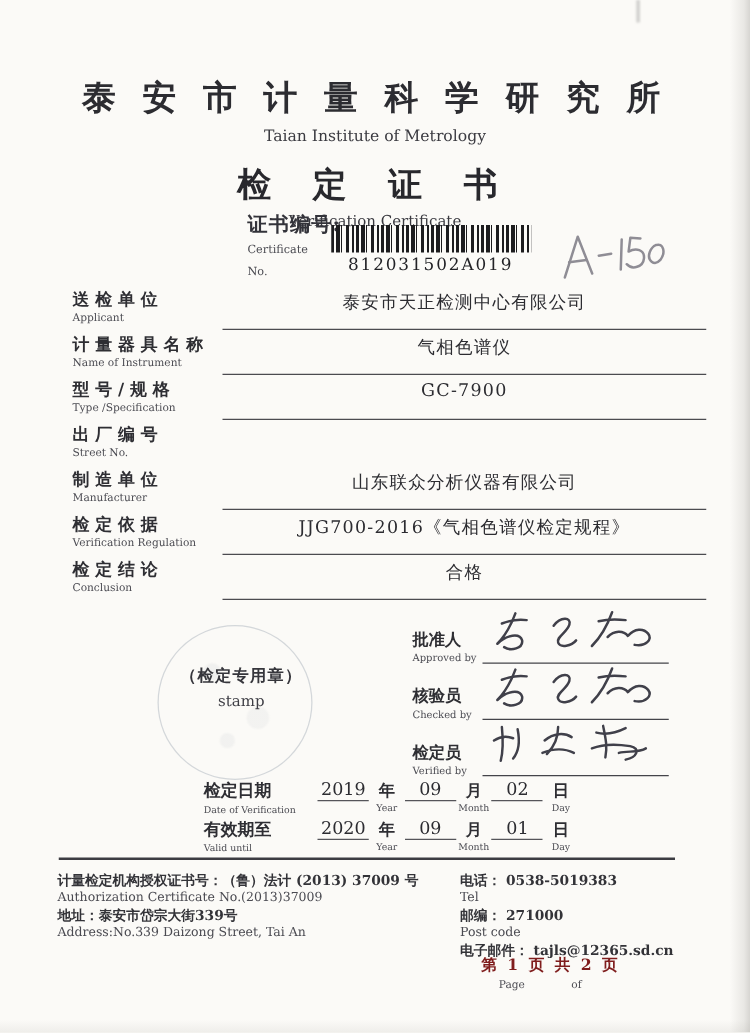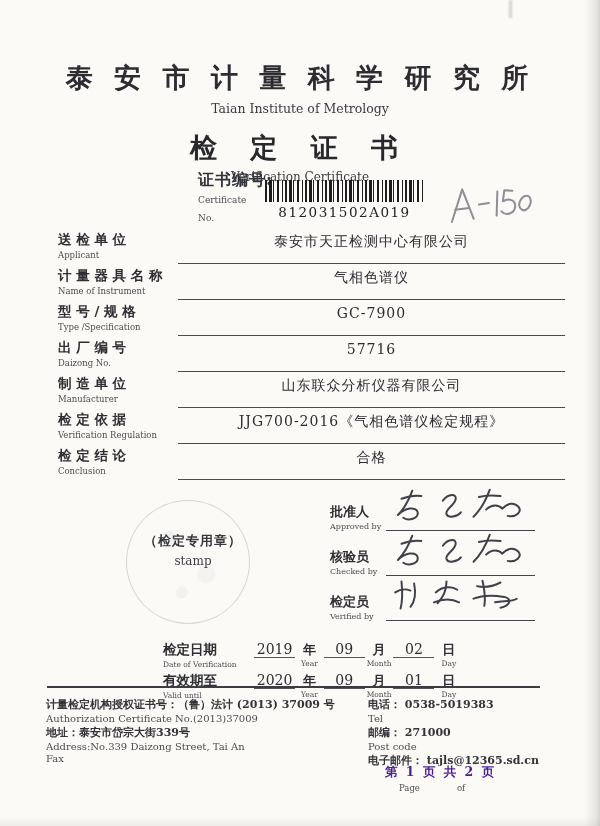--- a/index.html
+++ b/index.html
@@ -63,39 +63,39 @@
   
   .sigs { position:absolute; left:330px; top:486px; width:205px; }
   .sigrow { position:relative; display:flex; height:45px; align-items:flex-end; }
   .sigrow .slabel { width:56px; padding-bottom:0; }
   .sigrow .slabel .zh { font-size:13px; font-weight:bold; color:#2e2e33; white-space:nowrap; }
   .sigrow .slabel .en { font-size:8px; color:#4b4b52; margin-top:1px; white-space:nowrap; }
   .sigrow .sline { flex:1; border-bottom:1.5px solid #44444a; height:100%; position:relative; }
   .sigrow .handwriting { position:absolute; left:4px; bottom:2px; }
 
   
-  .dates { position:absolute; left:163px; top:641px; width:300px; }
+  .dates { position:absolute; left:163px; top:624px; width:300px; }
   .drow { display:flex; height:31px; align-items:flex-start; }
   .drow .dlabel { width:102px; }
   .drow .dlabel .zh { font-size:13.5px; font-weight:bold; color:#2e2e33; white-space:nowrap; }
   .drow .dlabel .en { font-size:7.5px; color:#4b4b52; margin-top:1px; white-space:nowrap; }
   .dval { width:46px; border-bottom:1px solid #55555a; text-align:center;
     font-size:14px; color:#2c2c31; }
   .dunit { width:32px; text-align:center; }
   .dunit .zh { font-size:13px; font-weight:bold; color:#2e2e33; }
   .dunit .en { font-size:7.5px; color:#4b4b52; }
 
   
   .sep { position:absolute; left:47px; top:686px; width:493px; height:2px; background:#3c3c42; }
   .footer-left { position:absolute; left:46px; top:696px; width:300px; }
   .footer-right { position:absolute; left:368px; top:696px; width:210px; }
   .fline-zh { font-size:11px; font-weight:bold; color:#333338; margin-top:1px; white-space:nowrap; }
   .fline-en { font-size:10px; color:#4b4b52; margin-top:1px; white-space:nowrap; }
   .pagenum { position:absolute; left:385px; top:764px; width:140px; }
-  .pagenum .zh { font-size:12.5px; font-weight:bold; letter-spacing:2px; color:#4c1d95; }
+  .pagenum .zh { font-size:12.5px; font-weight:bold; letter-spacing:2px; color:#7f1d1d; }
   .pagenum .sub { position:relative; height:12px; margin-top:2px; }
   .pagenum .sub .p1 { position:absolute; left:14px; font-size:8.5px; color:#4b4b52; }
   .pagenum .sub .p2 { position:absolute; left:72px; font-size:8.5px; color:#4b4b52; }
 
   svg.sig path { fill:none; stroke:#40404a; stroke-width:2.2; stroke-linecap:round; stroke-linejoin:round; }
   svg.note path { fill:none; stroke:#8f8d95; stroke-width:2; stroke-linecap:round; stroke-linejoin:round; }
 </style>
 </head>
 <body>
 
@@ -147,23 +147,22 @@
     <div class="frow">
       <div class="flabel">
           <div class="zh">型 号 / 规 格</div>
           <div class="en">Type /Specification</div>
         </div>
       <div class="fvalue">GC-7900</div>
     </div>
     <div class="frow">
       <div class="flabel">
           <div class="zh">出 厂 编 号</div>
-          <div class="en">Daizong No.</div>
-        </div>
-      <div class="fvalue">57716</div>
+          <div class="en">Street No.</div>
+        </div>
     </div>
     <div class="frow">
       <div class="flabel">
           <div class="zh">制 造 单 位</div>
           <div class="en">Manufacturer</div>
         </div>
       <div class="fvalue">山东联众分析仪器有限公司</div>
     </div>
     <div class="frow">
       <div class="flabel">
@@ -292,21 +291,20 @@
         </div>
     </div>
   </div>
 
   <div class="sep"></div>
   <div class="footer-left">
     <div class="fline-zh">计量检定机构授权证书号：（鲁）法计 (2013) 37009 号</div>
     <div class="fline-en">Authorization Certificate No.(2013)37009</div>
     <div class="fline-zh">地址：泰安市岱宗大街339号</div>
     <div class="fline-en">Address:No.339 Daizong Street, Tai An</div>
-    <div class="fline-en">Fax</div>
   </div>
   <div class="footer-right">
     <div class="fline-zh">电话： 0538-5019383</div>
     <div class="fline-en">Tel</div>
     <div class="fline-zh">邮编： 271000</div>
     <div class="fline-en">Post code</div>
     <div class="fline-zh">电子邮件： tajls@12365.sd.cn</div>
   </div>
   <div class="pagenum">
     <div class="zh">第 1 页 共 2 页</div>

